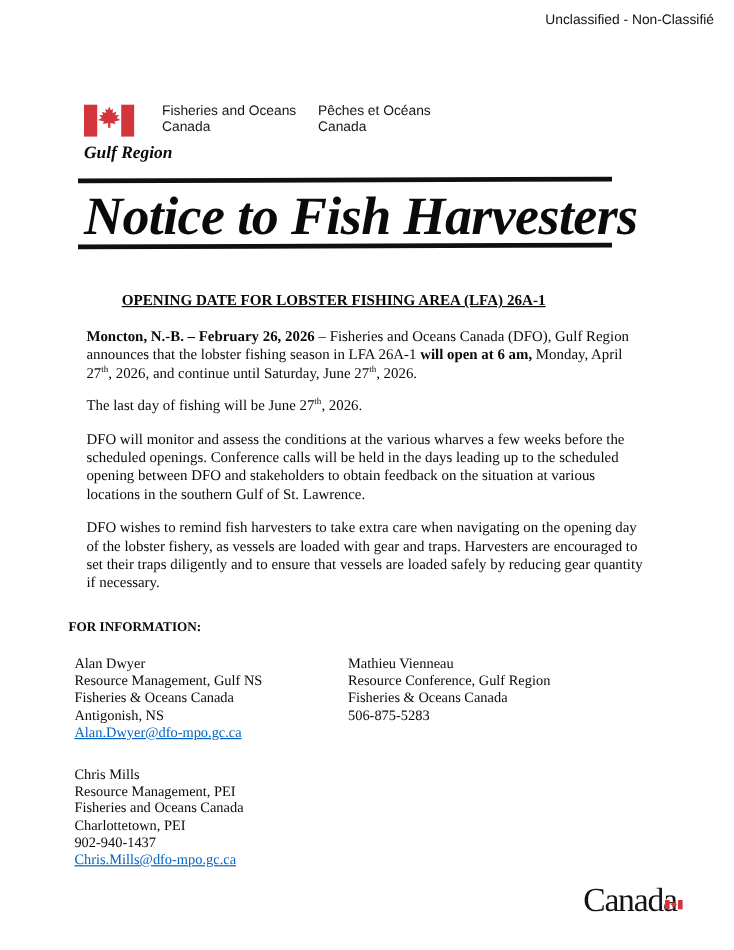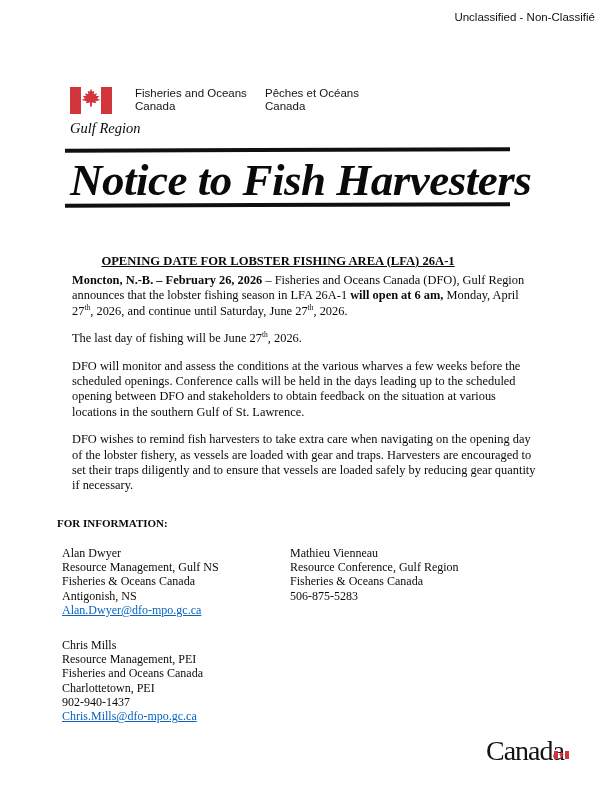--- a/index.html
+++ b/index.html
@@ -17,38 +17,37 @@
     font-family:"Liberation Sans", sans-serif;
     font-size:11.5px; color:#111;
   }
   .flag-logo { position:absolute; left:70px; top:87px; width:42px; height:27px; }
   .dept { position:absolute; top:87px; font-family:"Liberation Sans", sans-serif;
     font-size:11.5px; line-height:13px; color:#161616; }
   .dept-en { left:135px; }
   .dept-fr { left:265px; }
   .region {
     position:absolute; left:70px; top:120px;
-    font-weight:normal; font-style:italic; font-size:14.5px; color:#0a0a0a;
+    font-weight:bold; font-style:italic; font-size:14.5px; color:#0a0a0a;
   }
   .rule { position:absolute; left:65px; width:445px; height:3.5px; background:#101010; }
   .rule-top { top:148px; transform:rotate(-0.2deg); }
   .rule-bottom { top:203px; transform:rotate(-0.2deg); }
   .doc-title {
     position:absolute; left:70px; top:154px; width:445px;
     text-align:center;
     font-size:45px; font-weight:bold; font-style:italic;
     letter-spacing:-0.5px; color:#0a0a0a;
     white-space:nowrap;
   }
   .notice-heading {
     position:absolute; left:72px; top:243px; width:412px;
     text-align:center;
     font-size:12.6px; font-weight:bold; text-decoration:underline;
     color:#0a0a0a;
-    margin-top:11px;
   }
   .body-text {
     position:absolute; left:72px; top:273px; width:470px;
     font-size:12.4px; line-height:15.4px; color:#0a0a0a;
   }
   .body-text p { margin:0 0 12px 0; }
   .body-text b { font-weight:bold; }
   sup { font-size:7.5px; line-height:0; vertical-align:super; }
   .for-info {
     position:absolute; left:57px; top:517px;

